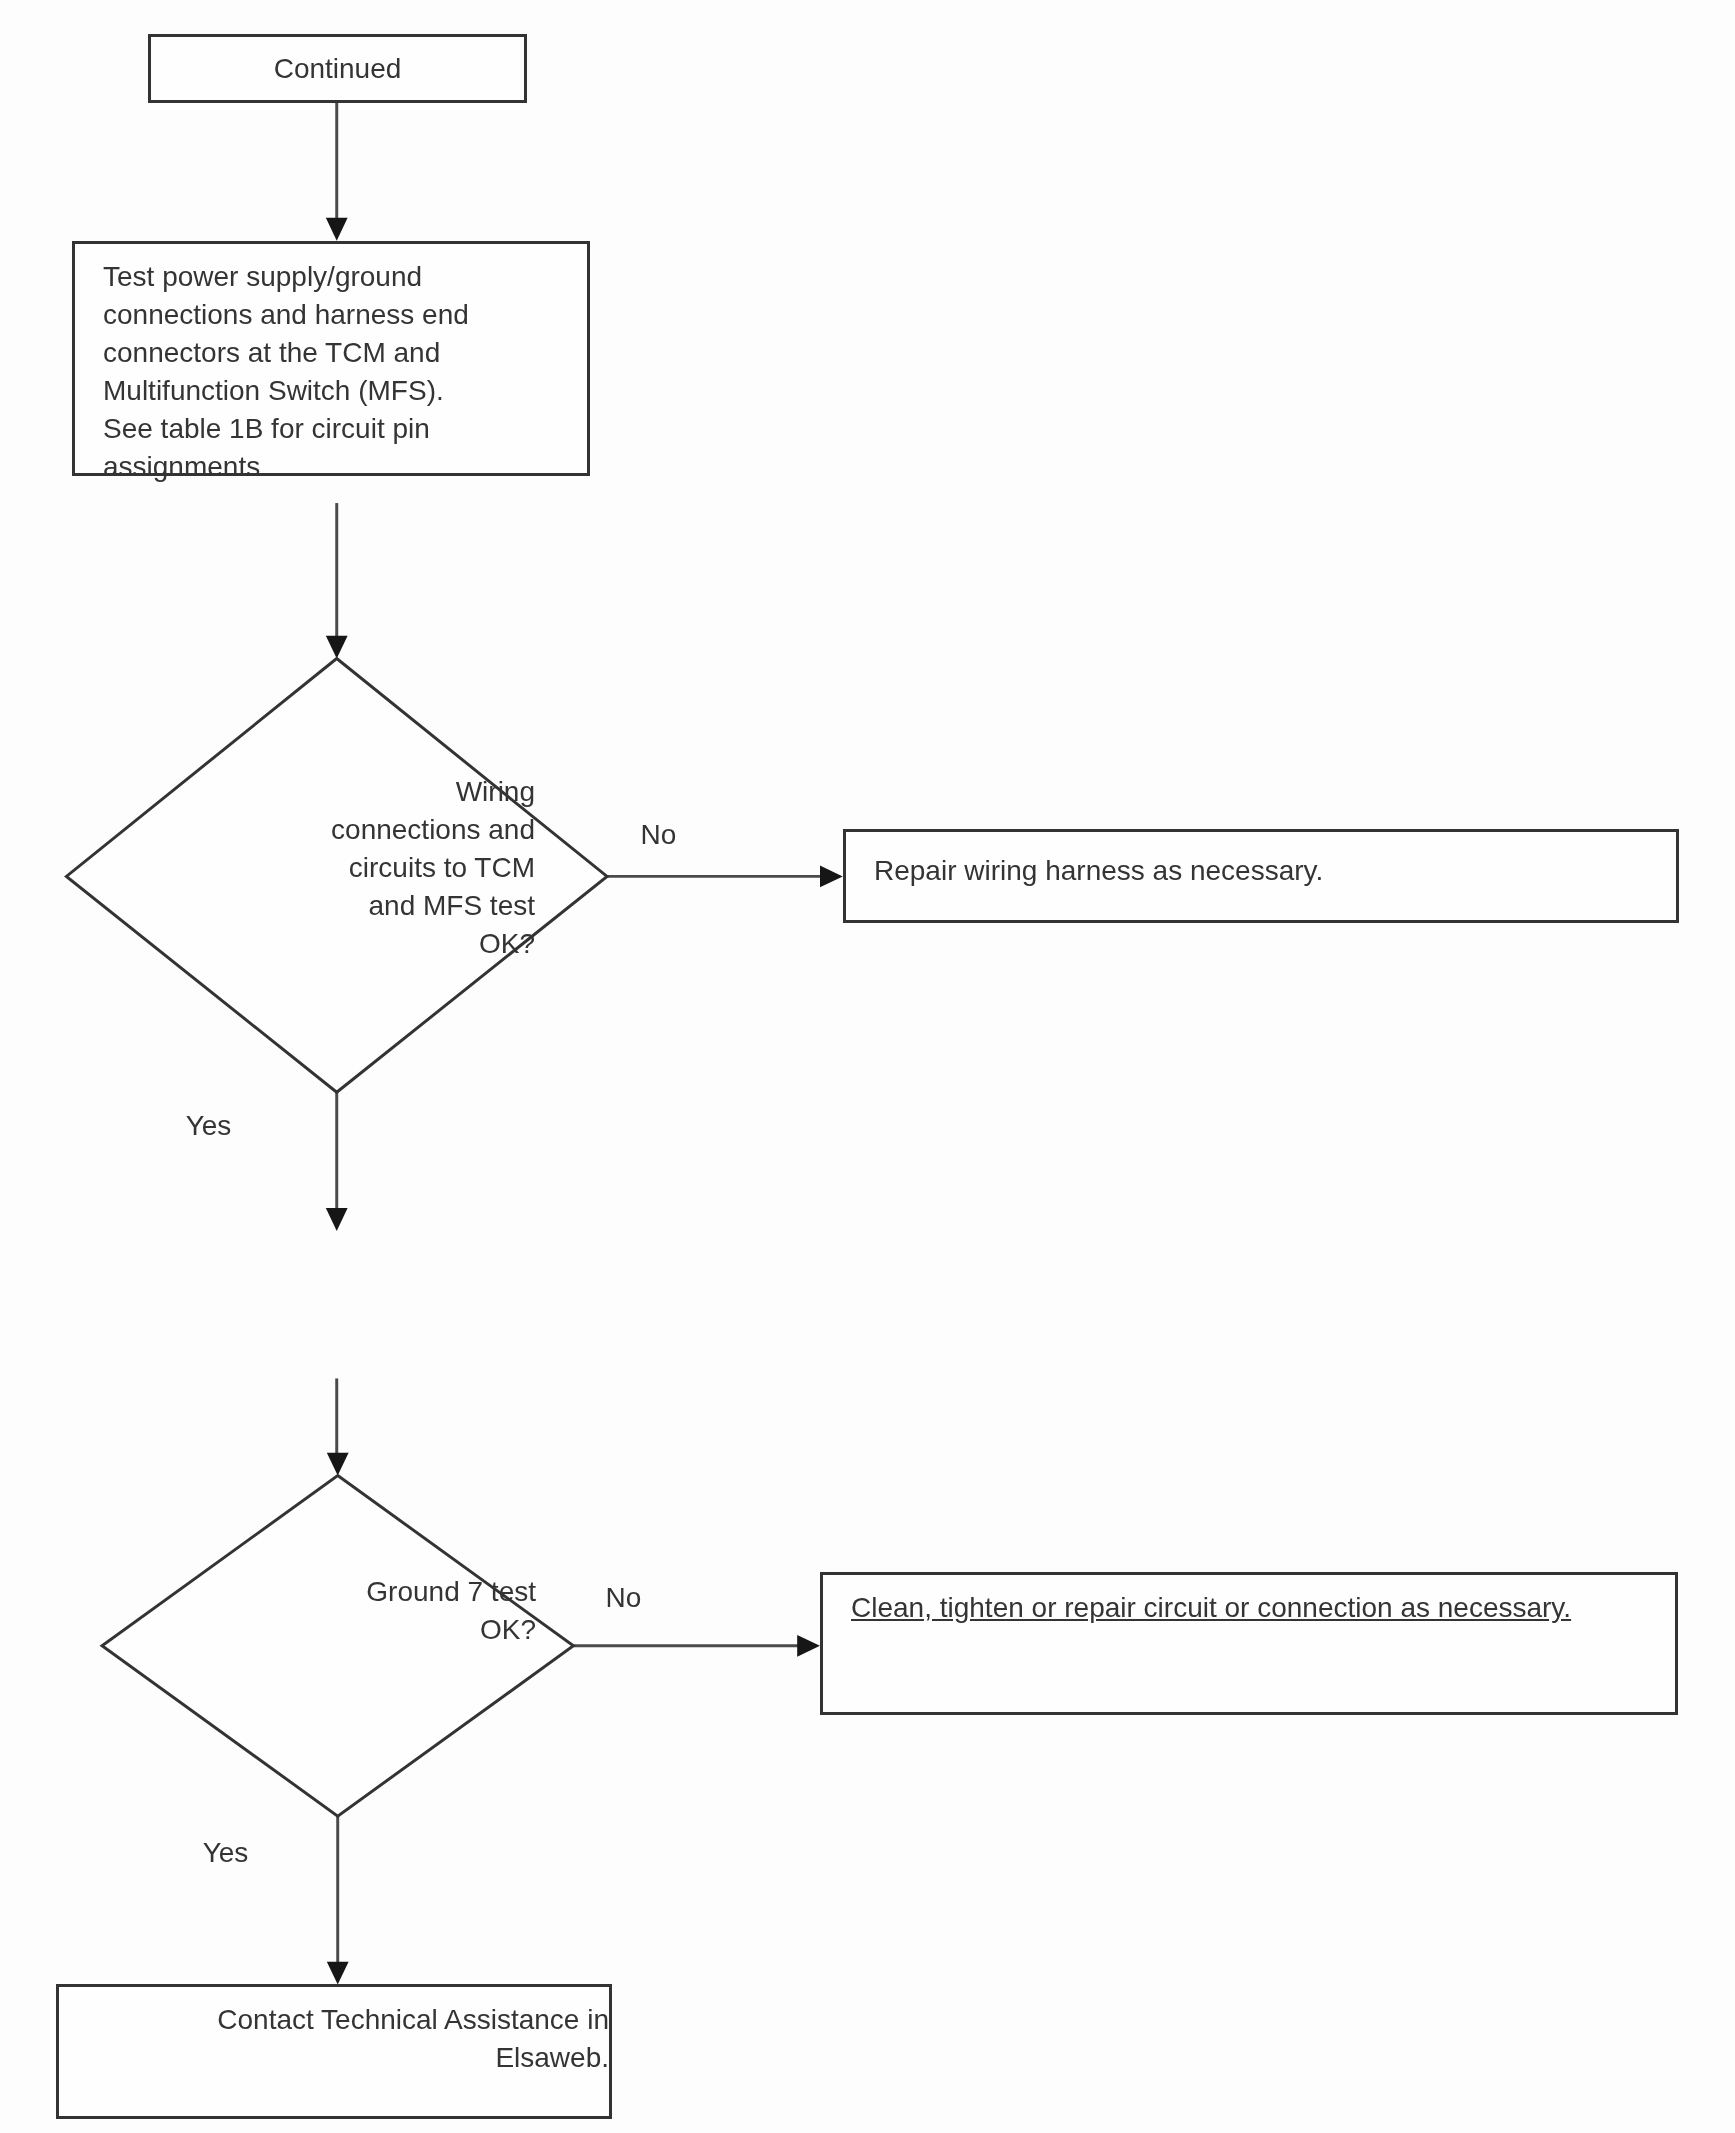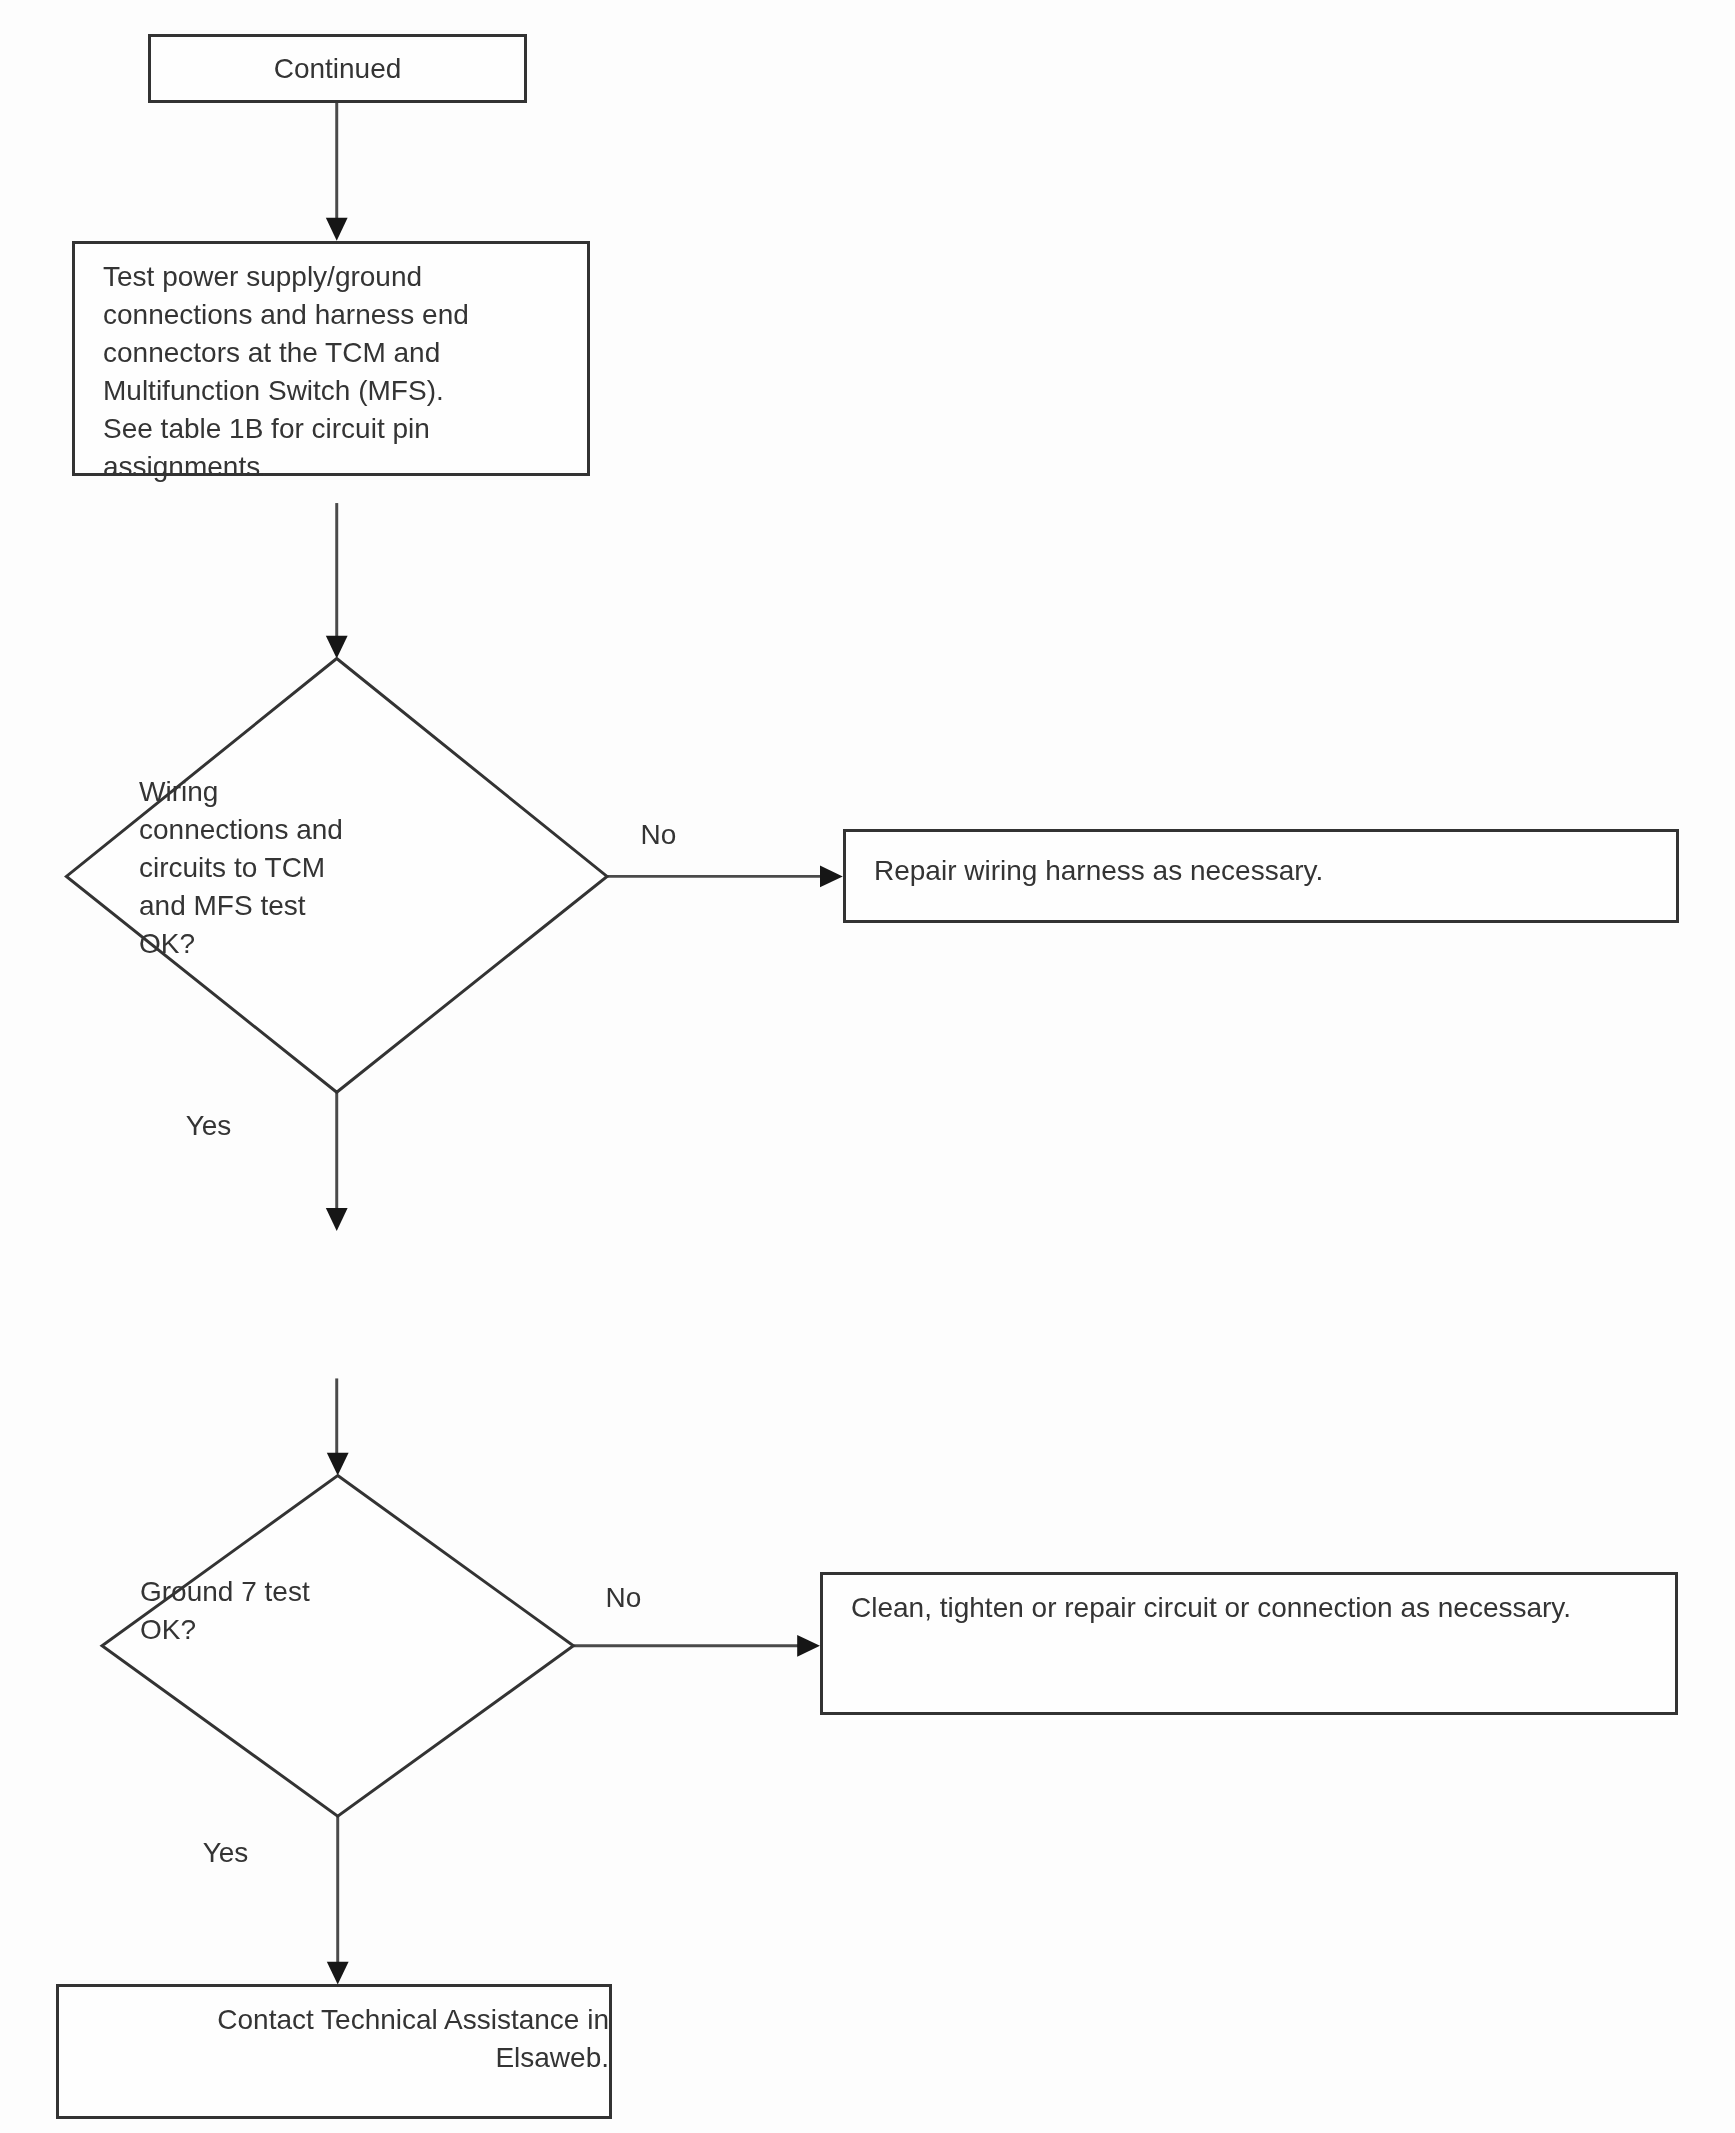--- a/index.html
+++ b/index.html
@@ -20,36 +20,36 @@
   .diamond   { fill: #fefefe; stroke: var(--border, #3a3a3a); stroke-width: 3; }
   .node {
     position: absolute;
     background: #fefefe;
     border: 3px solid var(--border, #2f2f2f);
     box-sizing: border-box;
   }
   .multiline { white-space: pre-line; }
   .overlay-label {
     position: absolute;
-    text-align: left;
+    text-align: right;
     white-space: pre-line;
   }
   .edge-label { position: absolute; text-align: center; width: 79px; }
 
   
   #node-continued     { left: 148px; top: 34px;   width: 379px; height: 69px;
                         display: flex; align-items: center; justify-content: center; }
   #node-test-power    { left: 72px;  top: 241px;  width: 518px; height: 235px;
                         padding: 14px 16px 0 28px; }
   #node-repair-wiring { left: 843px; top: 829px;  width: 836px; height: 94px;
                         display: flex; align-items: center; padding: 0 0 10px 28px; }
   #node-test-ground   { left: 62px;  top: 1231px; width: 564px; height: 148px;
                         padding: 16px 0 0 30px; }
   #node-clean-tighten { left: 820px; top: 1572px; width: 858px; height: 143px;
-                        padding: 14px 4px 0 28px; }
+                        padding: 14px 4px 0 28px; text-decoration: underline; }
   #node-contact-ta    { left: 56px;  top: 1984px; width: 556px; height: 135px;
                         padding: 14px 0 0 28px; text-align: right; }
 
   #decision-wiring-label { left: 139px; top: 773px;  width: 396px; }
   #decision-ground-label { left: 140px; top: 1573px; width: 396px; }
 
   #edge-label-wiring-no  { left: 619px; top: 816px;  }
   #edge-label-wiring-yes { left: 169px; top: 1107px; }
   #edge-label-ground-no  { left: 584px; top: 1579px; }
   #edge-label-ground-yes { left: 186px; top: 1834px; }

